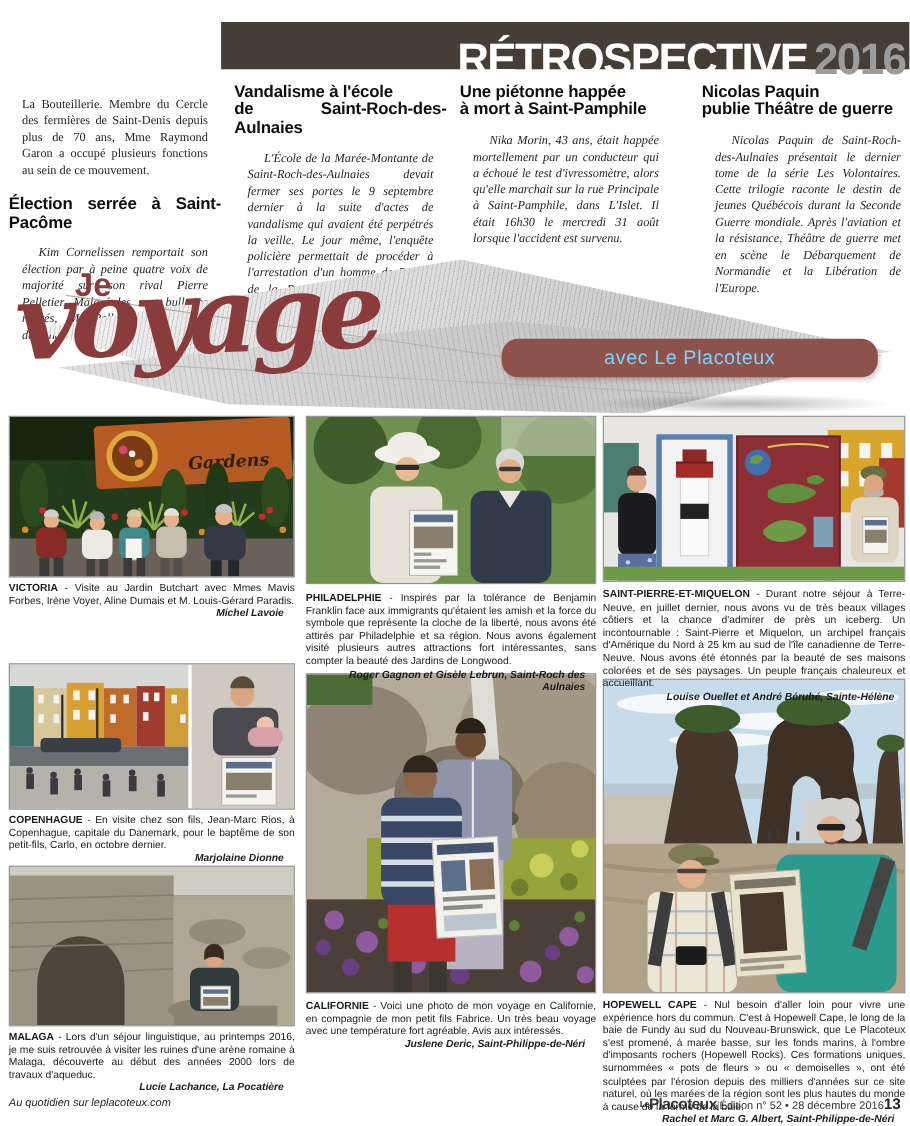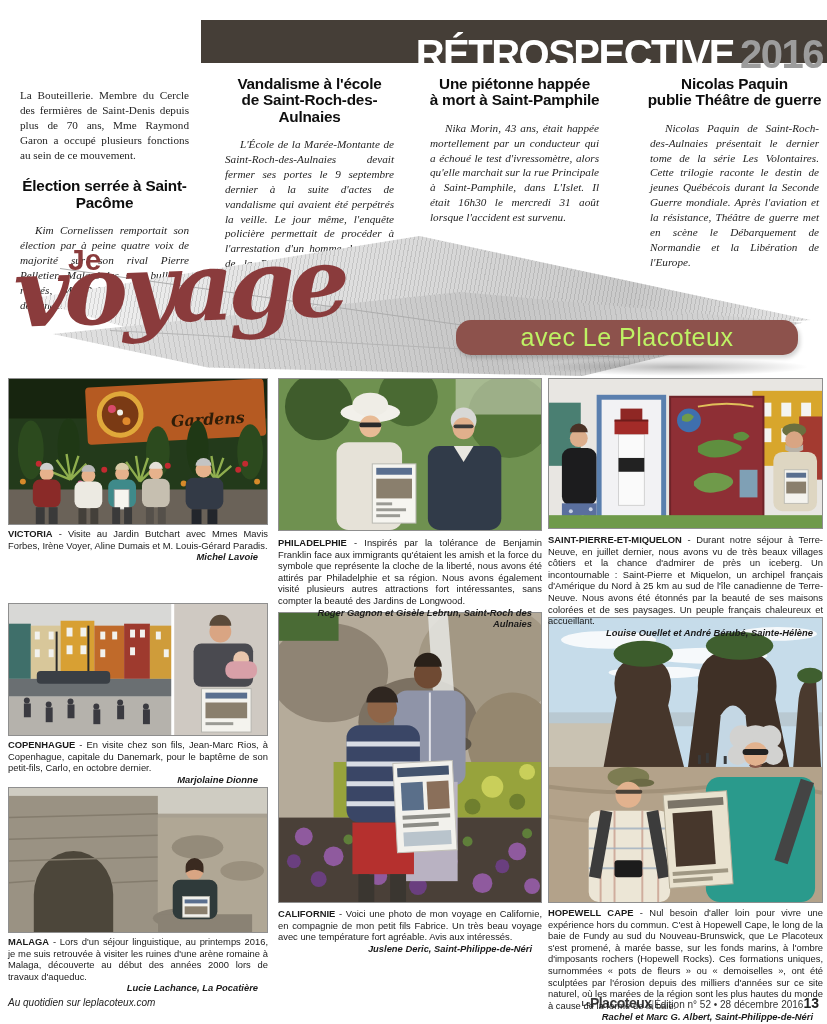--- a/index.html
+++ b/index.html
@@ -12,21 +12,21 @@
     font-family:"Liberation Sans",sans-serif;font-weight:bold;font-size:40px;line-height:1;
     letter-spacing:-1.5px;color:#fff;white-space:nowrap;}
   #header-title .year{color:#9c9c9c;margin-left:6px;}
 
   
   .col{position:absolute;top:76px;width:193px;font-size:11.2px;line-height:1.33;
        text-align:justify;color:#242424;}
   .col p{margin:12px;}
   .col p.indent{text-indent:15px;font-style:italic;}
   .art-head{font-family:"Liberation Sans",sans-serif;font-weight:bold;font-size:15.3px;
-    line-height:1.07;text-align:center;letter-spacing:-0.2px;color:#0e0e0e;
+    line-height:1.07;letter-spacing:-0.2px;color:#0e0e0e;
     white-space:pre-line;margin:0 0 5px 0;}
   #col1 .art-head{margin-top:16px;}
 
   
   #plane{position:absolute;left:12px;top:236px;width:815px;height:140px;}
   .plane-layer{position:absolute;inset:0;}
   .plane-layer::after{content:"";position:absolute;inset:0;
     background:repeating-linear-gradient(100deg,rgba(95,95,95,.20) 0 1px,transparent 1px 4px);}
   #plane-a{background:linear-gradient(100deg,#f5f5f5,#dcdcdc 45%,#c9c9c9 75%,#e9e9e9);
     clip-path:polygon(2% 45%,50% 0%,98% 60%,55% 80%,18% 72%);}
@@ -38,23 +38,23 @@
   #fold-line1{position:absolute;left:60px;top:268px;width:420px;height:1px;background:#adadad;
     transform:rotate(8deg);transform-origin:left;}
   #fold-line2{position:absolute;left:110px;top:330px;width:520px;height:1px;background:#b5b5b5;
     transform:rotate(3deg);transform-origin:left;}
 
   #je-label{position:absolute;left:68px;top:243px;z-index:6;
     font-family:"Liberation Sans",sans-serif;font-weight:bold;font-size:30px;color:#8a3b3c;}
   #voyage-label{position:absolute;left:14px;top:240px;z-index:6;
     font-family:"DejaVu Serif",serif;font-style:italic;font-weight:bold;
     font-size:96px;line-height:1;color:#8a3b3c;letter-spacing:-6px;transform:rotate(-2deg);}
-  #avec-banner{position:absolute;left:456px;top:320px;width:342px;height:35px;z-index:7;
+  #avec-banner{position:absolute;left:456px;top:308px;width:342px;height:35px;z-index:7;
     background:#8d524c;border-radius:15px;display:flex;align-items:center;justify-content:center;
-    font-family:"Liberation Sans",sans-serif;font-size:25px;color:#bef264;letter-spacing:.5px;
+    font-family:"Liberation Sans",sans-serif;font-size:18px;color:#7dd3fc;letter-spacing:.5px;
     box-shadow:2px 3px 4px rgba(0,0,0,.18);}
 
   
   .photo{position:absolute;border:1px solid #8f8f8f;background:#ddd;box-sizing:border-box;
          overflow:hidden;z-index:3;}
   .photo svg{display:block;width:100%;height:100%;}
 
   #ph-victoria   {left:8px;  top:378px;width:260px;height:147px;}
   #ph-philadelphie{left:278px;top:378px;width:264px;height:153px;}
   #ph-spm        {left:548px;top:378px;width:275px;height:151px;}

